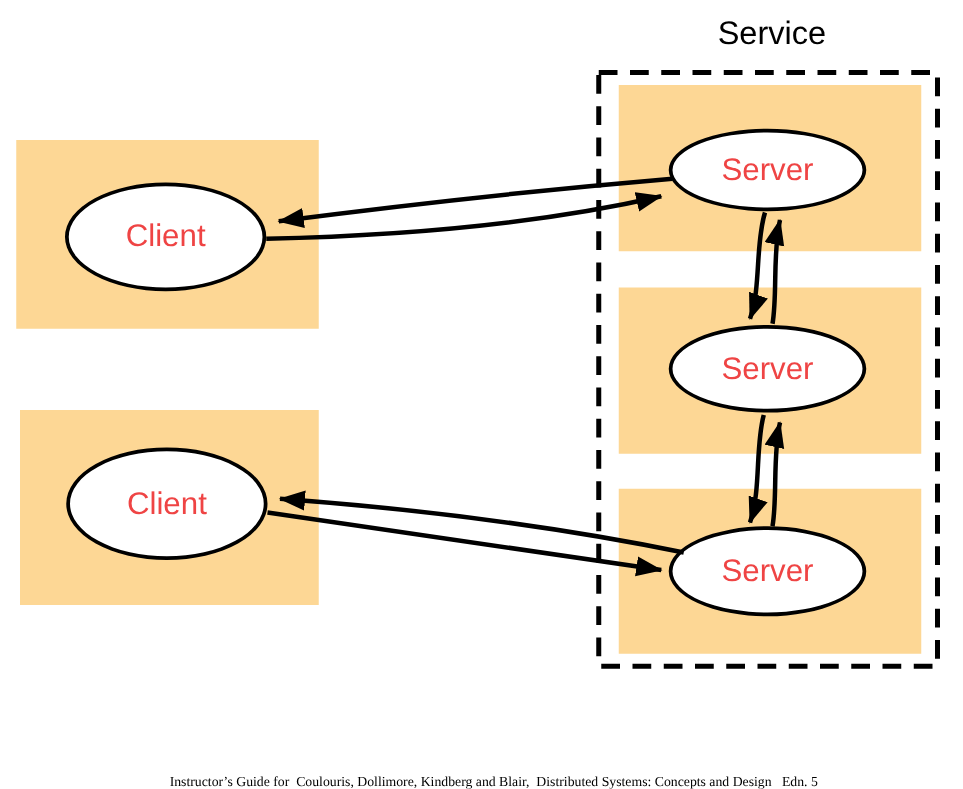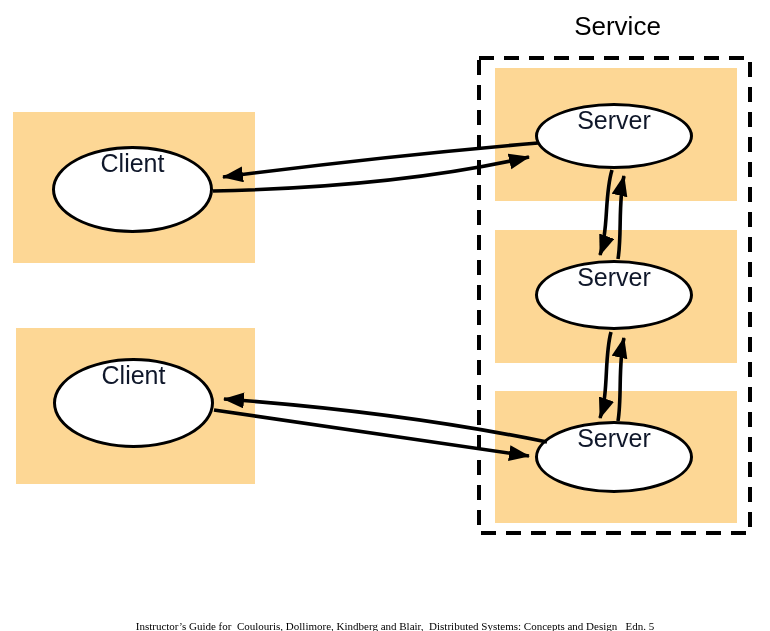--- a/index.html
+++ b/index.html
@@ -18,23 +18,24 @@
   .host{
     position:absolute;
     background:var(--host-fill);
   }
   .node{
     position:absolute;
     background:var(--node-fill);
     border:3.5px solid var(--line);
     border-radius:50%;
     display:flex;
+    align-items:center;
     justify-content:center;
     font-size:25px;
-    color:#0f172a;
+    color:#ef4444;
     box-sizing:border-box;
   }
   .service-label{
     position:absolute;
     left:540px;top:11px;width:155px;
     text-align:center;
     font-size:26px;
     color:#000;
   }
   .overlay{

